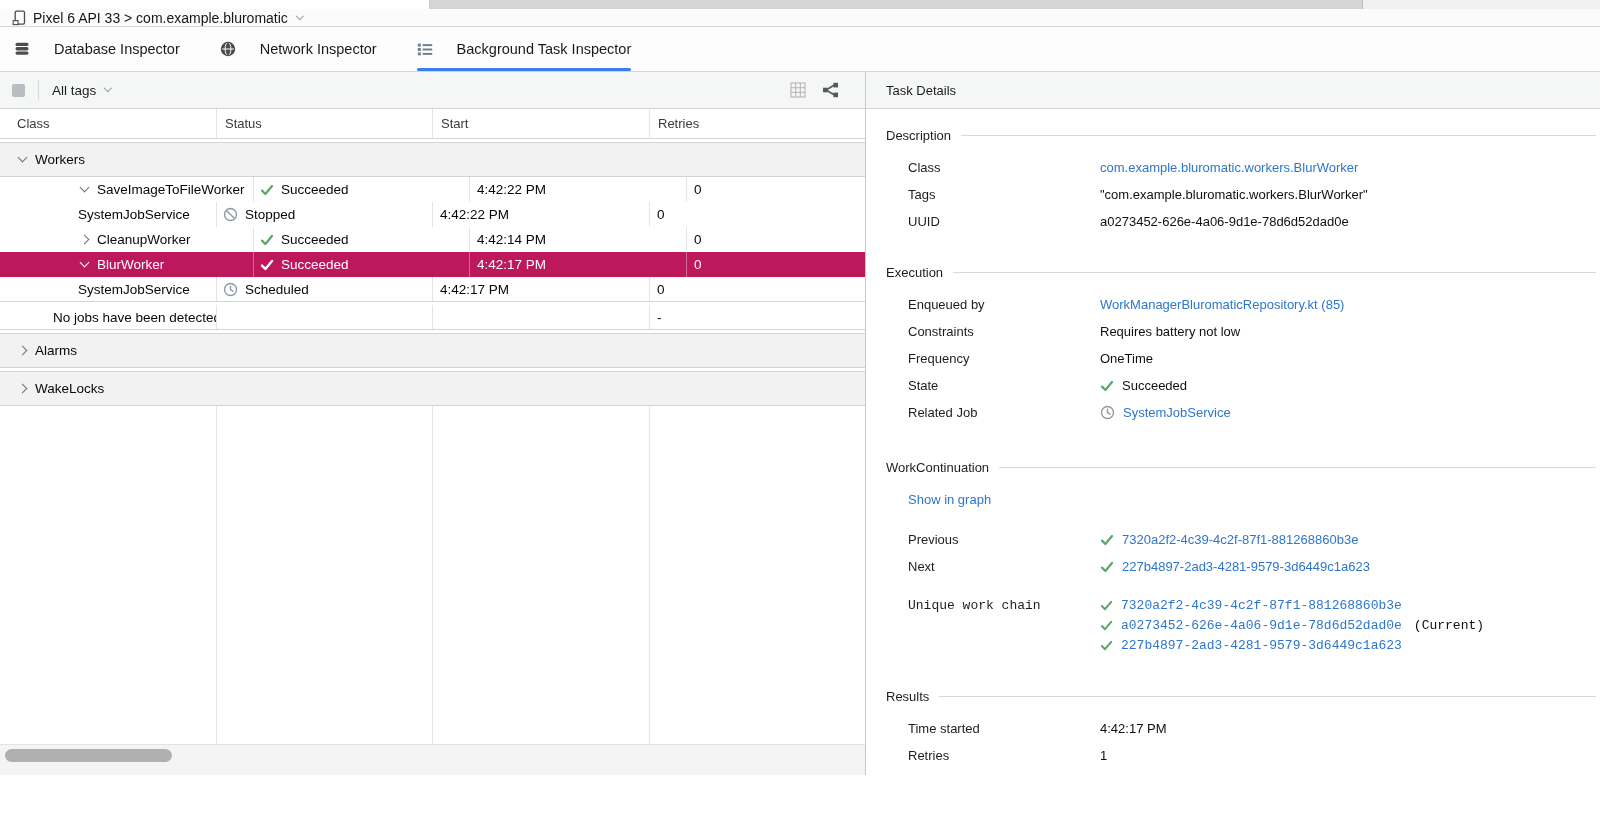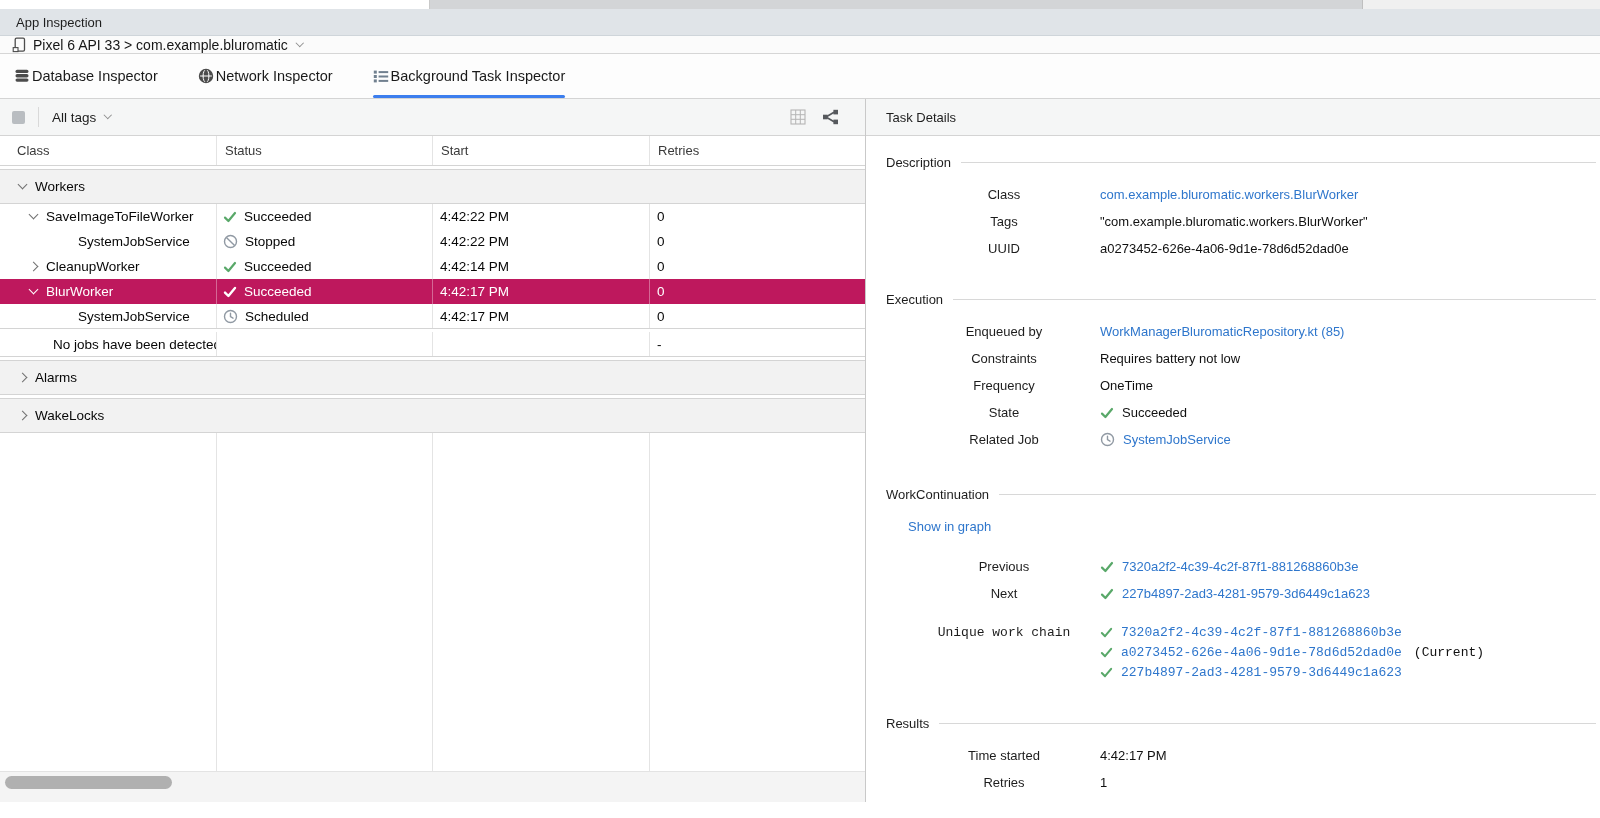--- a/index.html
+++ b/index.html
@@ -22,28 +22,28 @@
   .device-bar .lbl { font-size:14px; color:#161616; margin-left:5px; }
   .chev { width:7px; height:7px; border-right:1.5px solid #707070; border-bottom:1.5px solid #707070;
           display:inline-block; flex:none; }
   .chev.down  { transform:rotate(45deg); margin-top:-4px; }
   .chev.right { transform:rotate(-45deg); }
   .chev.small { width:5.5px; height:5.5px; border-color:#8c8c8c; margin-left:9px; }
 
   
   .tabs { height:45px; background:#fdfdfd; border-bottom:1px solid #d4d4d4;
           display:flex; align-items:stretch; padding-left:14px; }
-  .tab { display:flex; align-items:center; gap:2px; font-size:14.5px; color:#1a1a1a;
+  .tab { display:flex; align-items:center; gap:24px; font-size:14.5px; color:#1a1a1a;
          position:relative; margin-right:40px; cursor:pointer; }
   .tab .underline { display:none; }
   .tab.active .underline { display:block; position:absolute; left:0; right:0; bottom:0;
          height:3px; background:#3c7eee; border-radius:2px; }
 
   
-  .main { display:flex; height:703px;text-align:center; }
+  .main { display:flex; height:703px; }
   .left-pane  { width:866px; border-right:1px solid #c9c9c9; display:flex; flex-direction:column; background:#fff; }
   .right-pane { flex:1; display:flex; flex-direction:column; background:#fff; overflow:hidden; }
 
   
   .toolbar { height:37px; background:#f5f6f6; border-bottom:1px solid #d4d4d4;
              display:flex; align-items:center; padding:0 26px 0 12px; }
   .stop-sq { width:13px; height:13px; background:#b9bdc1; border-radius:2px; flex:none; }
   .tb-divider { width:1px; height:20px; background:#d9d9d9; margin:0 13px; }
   .filter { display:flex; align-items:center; font-size:13.5px; color:#1d1d1d; cursor:pointer; }
   .tb-right { margin-left:auto; display:flex; align-items:center; gap:16px; }
@@ -61,21 +61,21 @@
   .gap3 { height:3px; background:#fff; flex:none; }
   .trow { flex:none; display:flex; align-items:stretch; font-size:13.5px; color:#070707; }
   .trow.section { height:35px; background:#f2f2f2; border-top:1px solid #d4d4d4; border-bottom:1px solid #d4d4d4;
                   align-items:center; padding-left:19px; cursor:pointer; }
   .trow.section .sec-label { margin-left:9px; }
   .trow.data { height:25px; background:#fff; cursor:pointer; }
   .trow.data .cell { display:flex; align-items:center; overflow:hidden; white-space:nowrap; }
   .trow.data .cell.c2 { padding-left:6px; gap:7px; }
   .trow.data .cell.c3 { padding-left:7px; }
   .trow.data .cell.c4 { padding-left:7px; }
-  .lvl1 { padding-left:30px; gap:9px; }
+  .lvl1 { padding-left:44px; gap:9px;margin-left:37px; }
   .lvl2 { padding-left:78px; }
   .lvl-empty { padding-left:53px; }
   .trow.data.last { border-bottom:1px solid #d4d4d4; }
   .trow.data.selected { background:#be185d; color:#fff; }
   .trow.data.selected .cell { border-right-color:rgba(255,255,255,.35); }
   .trow.data.selected .chev { border-color:#fff; }
 
   .empty-area { flex:1; position:relative; background:#fff; }
   .vline { position:absolute; top:0; bottom:0; width:1px; background:#e4e4e4; }
 
@@ -105,23 +105,20 @@
 <body>
 
 <div class="screen">
 
   <div class="top-strip">
     <div class="ts-left"></div>
     <div class="ts-mid"></div>
     <div class="ts-right"></div>
   </div>
 
-  <div class="titlebar">
-    <span>App Inspection</span>
-  </div>
 
   <div class="device-bar">
     <svg width="16" height="16" viewBox="0 0 16 16">
       <rect x="3.2" y="1.2" width="9.3" height="13" rx="1.4" fill="none" stroke="#4c4c4c" stroke-width="1.3"></rect>
       <rect x="1.2" y="10.6" width="4.8" height="4" fill="#fbfbfb" stroke="#4c4c4c" stroke-width="1.1"></rect>
     </svg>
     <span class="lbl">Pixel 6 API 33 &gt; com.example.bluromatic</span>
     <span class="chev down small"></span>
   </div>
 

